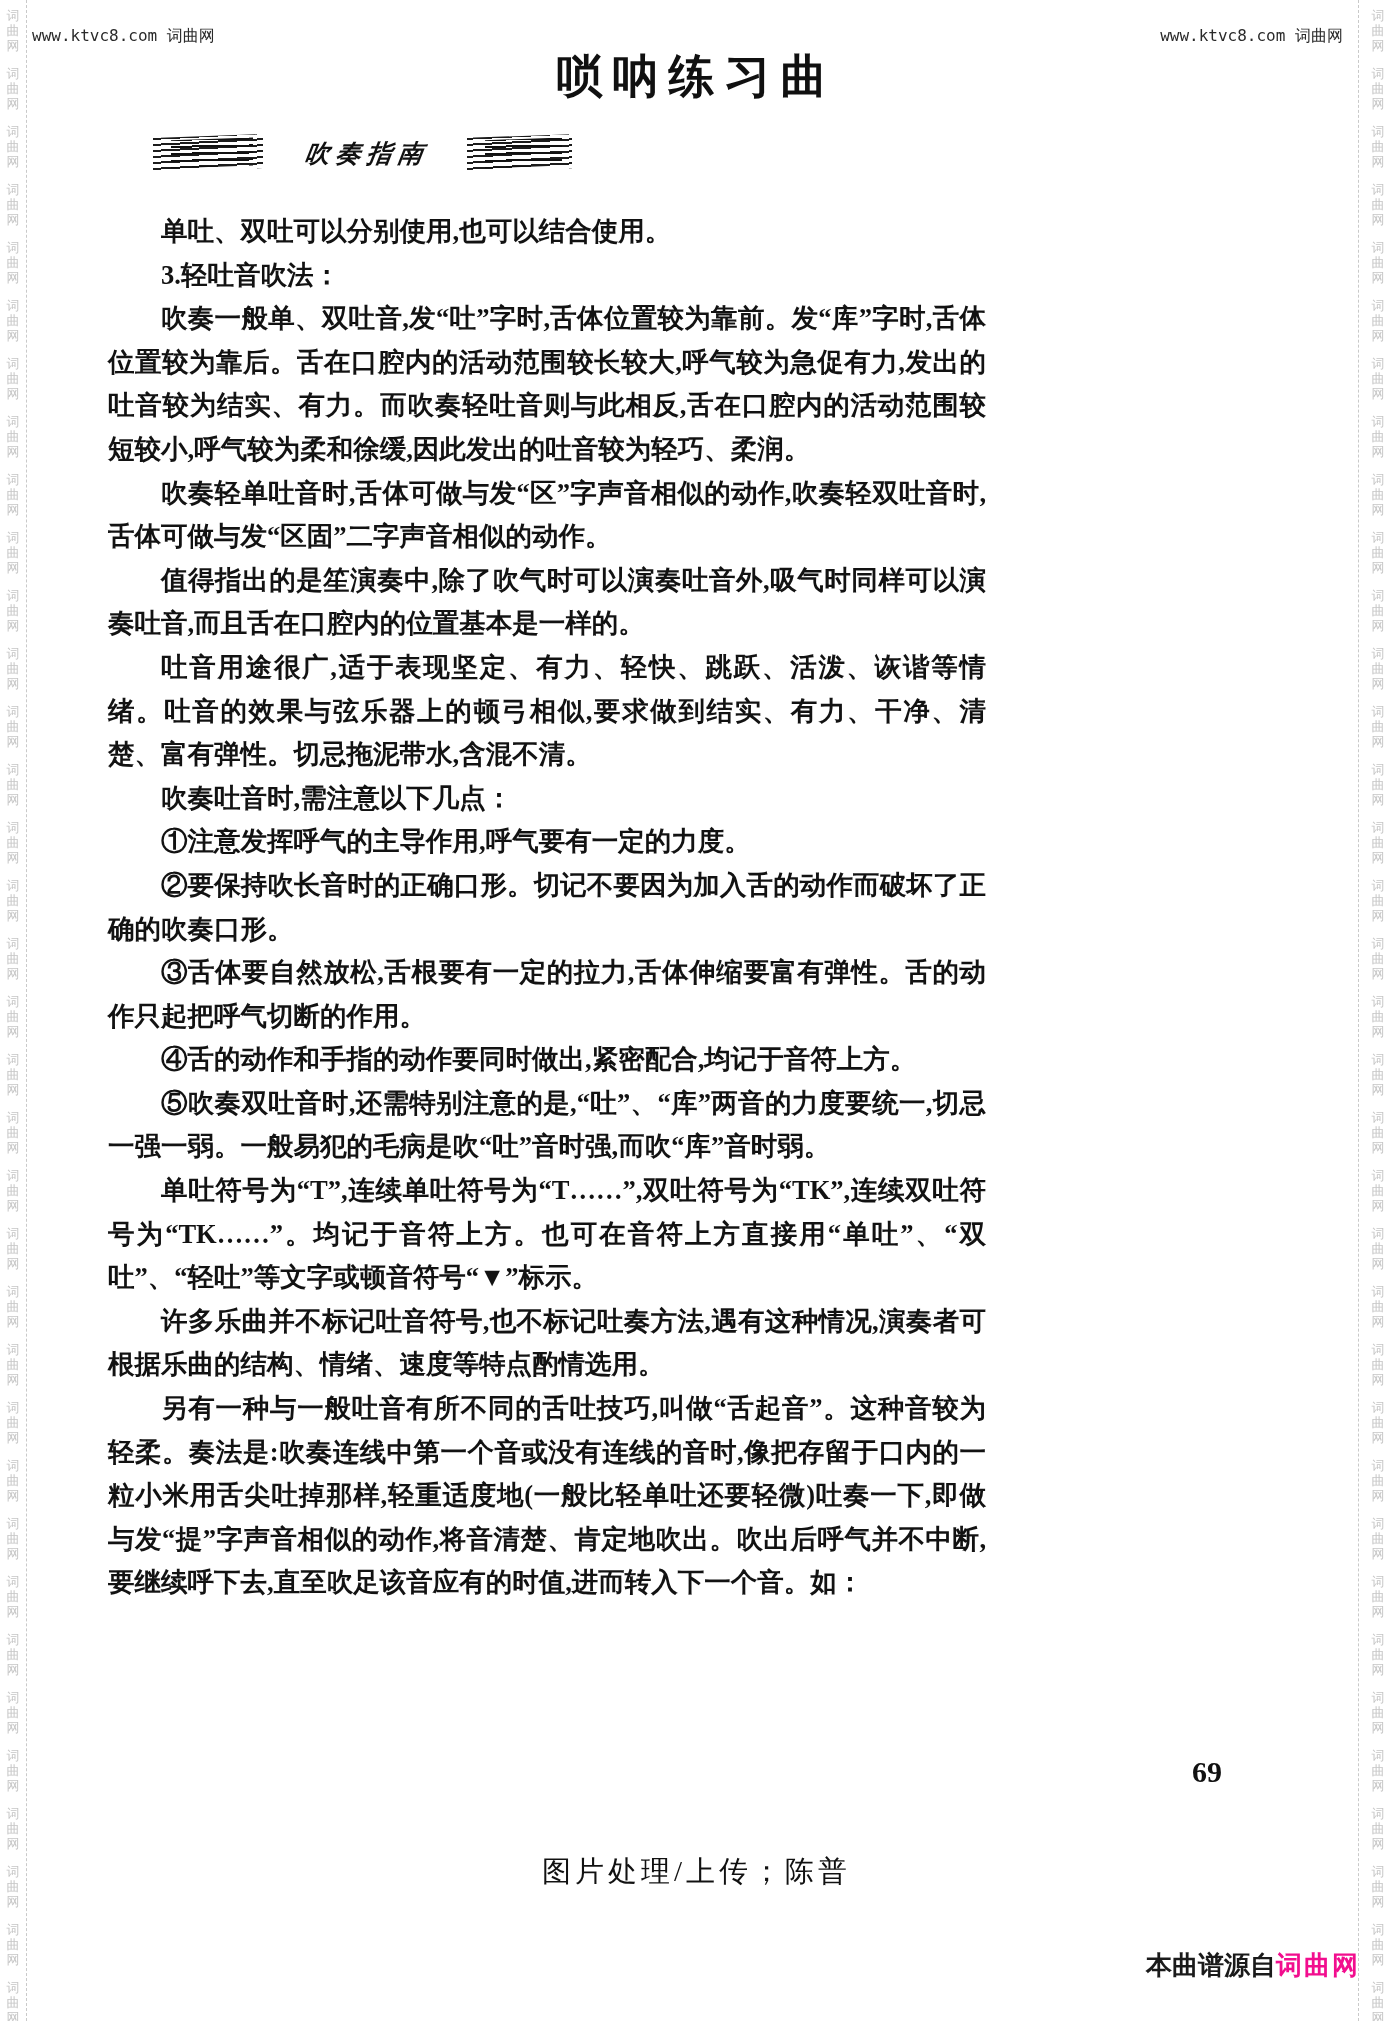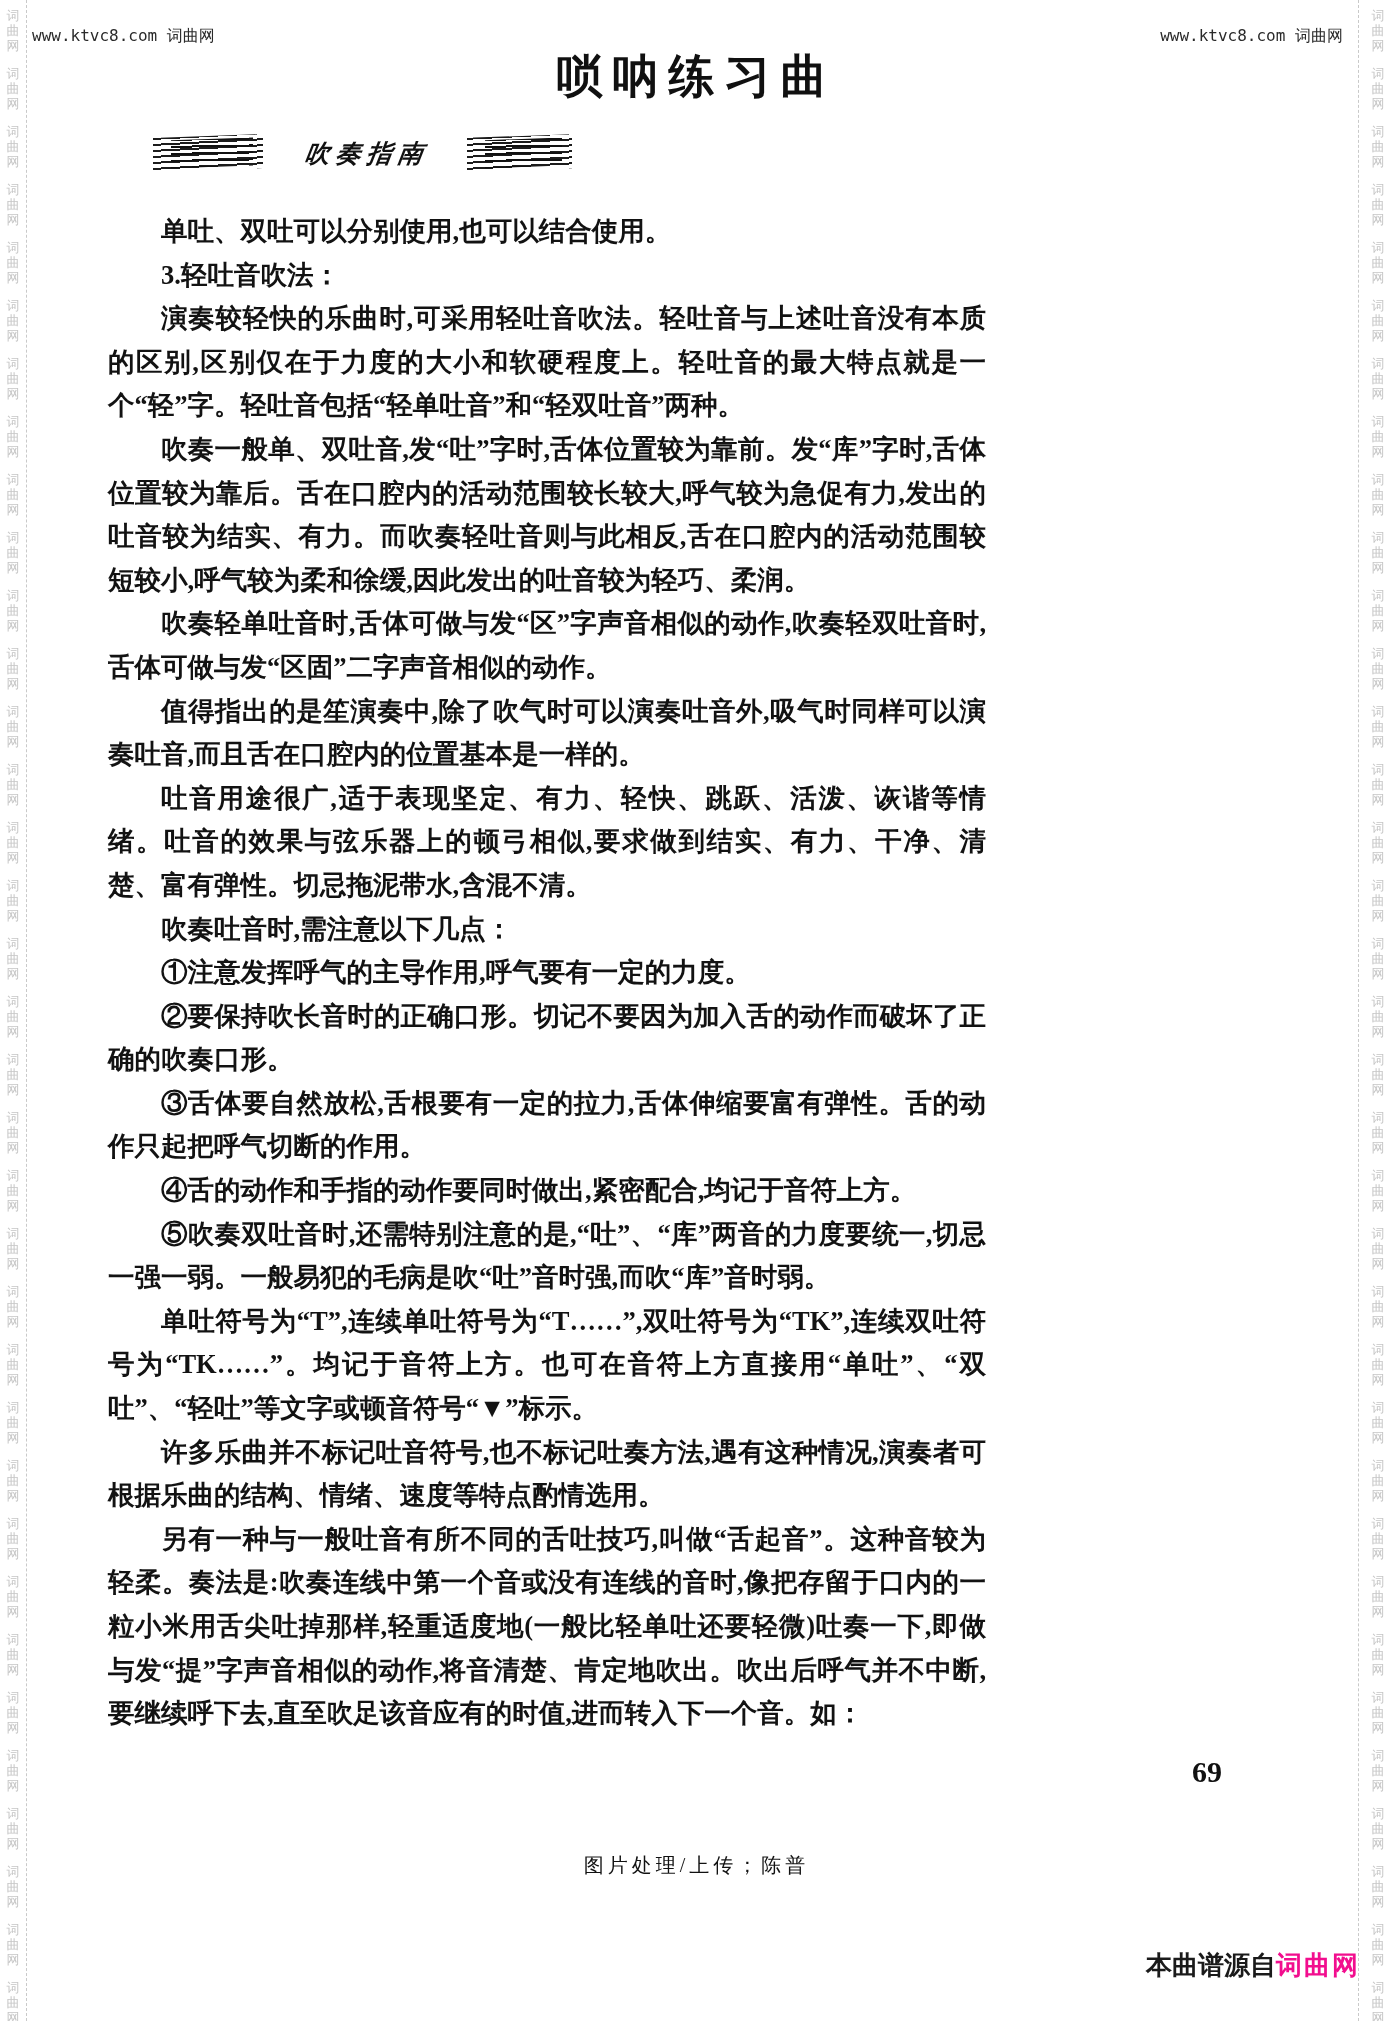--- a/index.html
+++ b/index.html
@@ -77,21 +77,21 @@
   }
   .body p{margin:0;text-indent:2em;font-weight:bold;}
   
   .pageno{
     position:absolute;left:1192px;top:1755px;
     font-size:30px;font-weight:600;color:#111;
   }
   .credit{
     position:absolute;left:0;right:0;top:1852px;
     text-align:center;
-    font-size:20px;letter-spacing:4px;color:#111;
+    font-size:29px;letter-spacing:4px;color:#111;
   }
   .source{
     position:absolute;right:33px;top:1948px;
     font-family:"Liberation Sans","DejaVu Sans",sans-serif;
     font-size:26px;font-weight:bold;white-space:nowrap;color:#1a1a1a;
   }
   .source .site{color:#f20d8e;letter-spacing:2px;}
 </style>
 </head>
 <body>
@@ -462,21 +462,20 @@
 
   <div class="header-row">
     <span class="scribble"></span>
     <span class="guide">吹奏指南</span>
     <span class="scribble s2"></span>
   </div>
 
   <div class="body">
     <p>单吐、双吐可以分别使用,也可以结合使用。</p>
     <p>3.轻吐音吹法：</p>
-    <p>演奏较轻快的乐曲时,可采用轻吐音吹法。轻吐音与上述吐音没有本质的区别,区别仅在于力度的大小和软硬程度上。轻吐音的最大特点就是一个“轻”字。轻吐音包括“轻单吐音”和“轻双吐音”两种。</p>
     <p>吹奏一般单、双吐音,发“吐”字时,舌体位置较为靠前。发“库”字时,舌体位置较为靠后。舌在口腔内的活动范围较长较大,呼气较为急促有力,发出的吐音较为结实、有力。而吹奏轻吐音则与此相反,舌在口腔内的活动范围较短较小,呼气较为柔和徐缓,因此发出的吐音较为轻巧、柔润。</p>
     <p>吹奏轻单吐音时,舌体可做与发“区”字声音相似的动作,吹奏轻双吐音时,舌体可做与发“区固”二字声音相似的动作。</p>
     <p>值得指出的是笙演奏中,除了吹气时可以演奏吐音外,吸气时同样可以演奏吐音,而且舌在口腔内的位置基本是一样的。</p>
     <p>吐音用途很广,适于表现坚定、有力、轻快、跳跃、活泼、诙谐等情绪。吐音的效果与弦乐器上的顿弓相似,要求做到结实、有力、干净、清楚、富有弹性。切忌拖泥带水,含混不清。</p>
     <p>吹奏吐音时,需注意以下几点：</p>
     <p>①注意发挥呼气的主导作用,呼气要有一定的力度。</p>
     <p>②要保持吹长音时的正确口形。切记不要因为加入舌的动作而破坏了正确的吹奏口形。</p>
     <p>③舌体要自然放松,舌根要有一定的拉力,舌体伸缩要富有弹性。舌的动作只起把呼气切断的作用。</p>
     <p>④舌的动作和手指的动作要同时做出,紧密配合,均记于音符上方。</p>
     <p>⑤吹奏双吐音时,还需特别注意的是,“吐”、“库”两音的力度要统一,切忌一强一弱。一般易犯的毛病是吹“吐”音时强,而吹“库”音时弱。</p>

